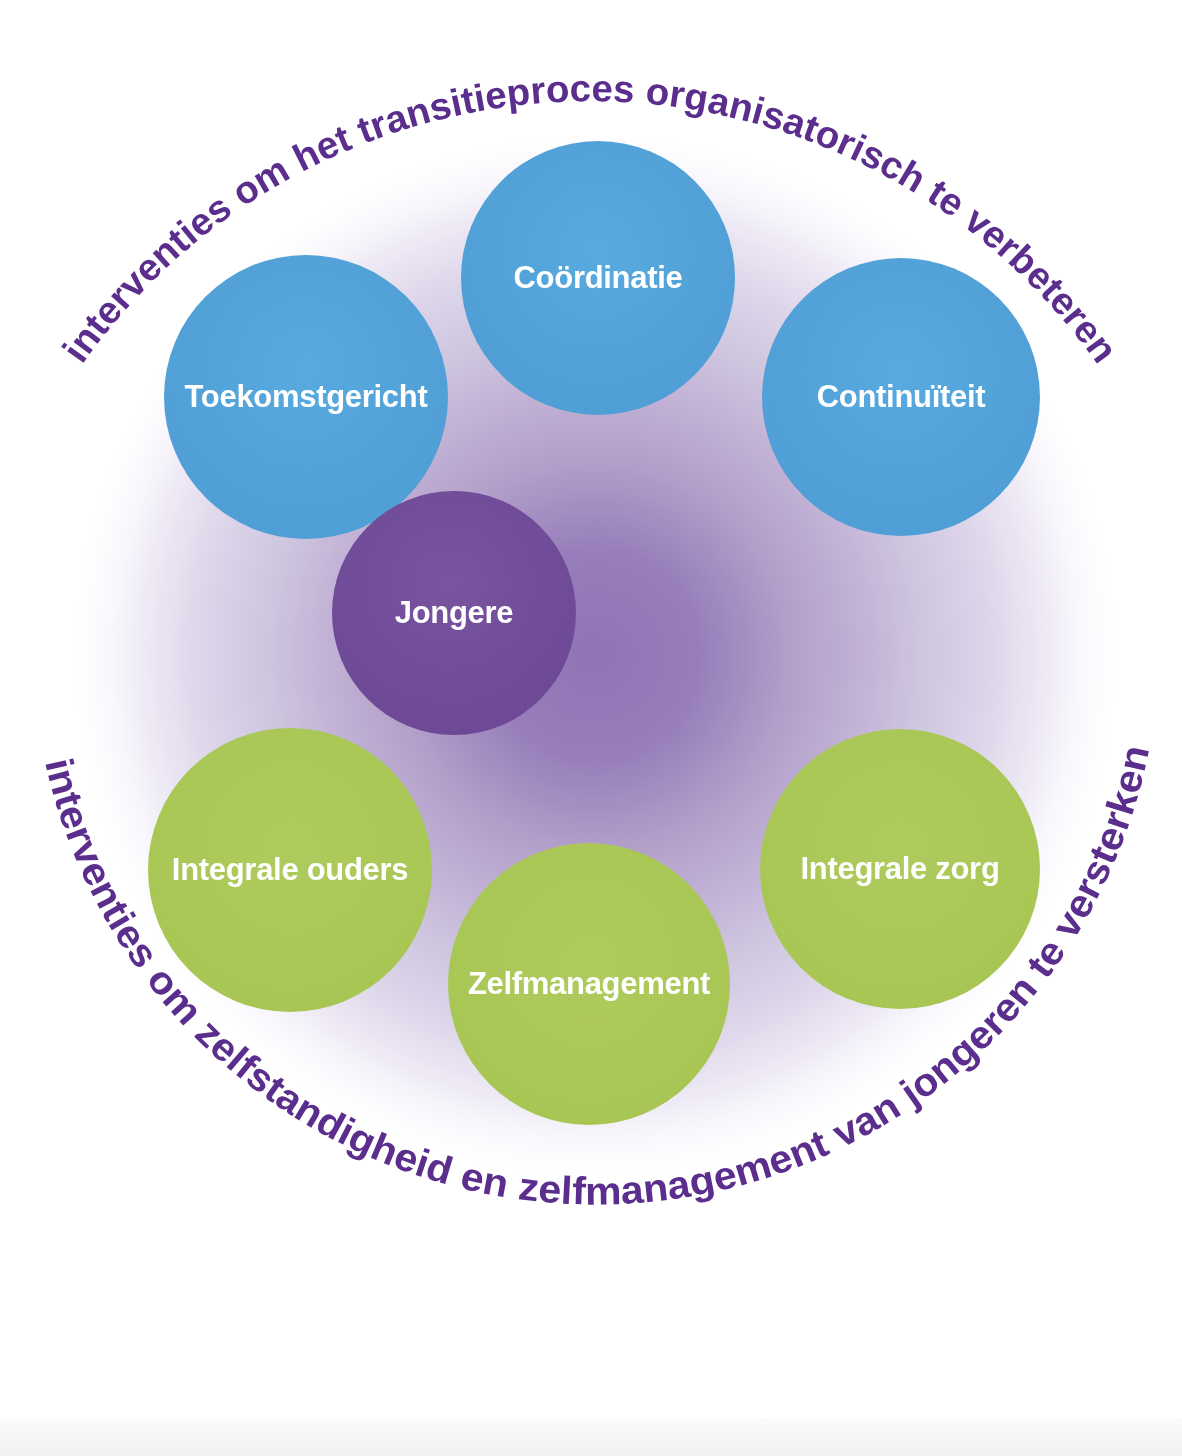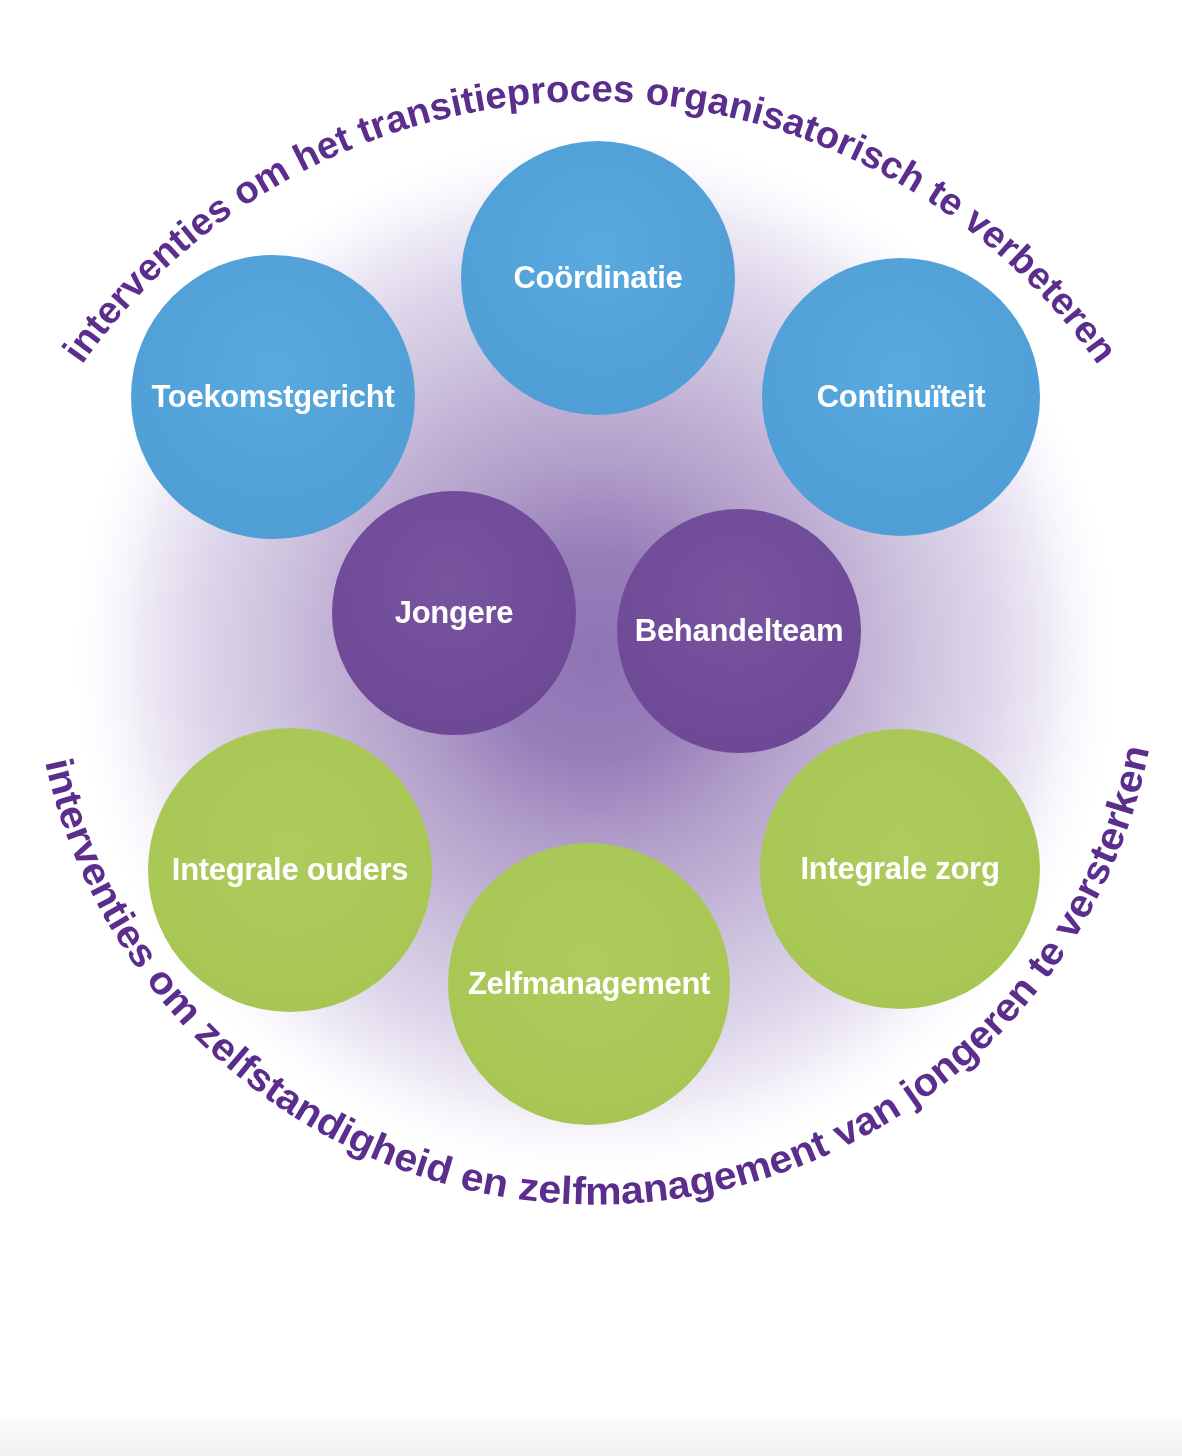--- a/index.html
+++ b/index.html
@@ -44,21 +44,21 @@
     font-size: 31px;
     letter-spacing: -0.3px;
     line-height: 1.05;
     padding: 0 10px;
   }
   .bubble.blue   { background: radial-gradient(circle at 50% 40%, #58aadf 0%, #509fd6 70%, #4c9bd2 100%); }
   .bubble.purple { background: radial-gradient(circle at 48% 38%, #79549f 0%, #6f4b98 60%, #6a4593 100%); }
   .bubble.green  { background: radial-gradient(circle at 50% 42%, #aecb5e 0%, #a9c755 65%, #a3c24d 100%); }
 
   .b-coordinatie    { left: 461px; top: 141px; width: 274px; height: 274px; }
-  .b-toekomst       { left: 131px; top: 255px; width: 284px; height: 284px; }
+  .b-toekomst       { left: 164px; top: 255px; width: 284px; height: 284px; }
   .b-continuiteit   { left: 762px; top: 258px; width: 278px; height: 278px; justify-content: center; }
   .b-jongere        { left: 332px; top: 491px; width: 244px; height: 244px; }
   .b-behandelteam   { left: 617px; top: 509px; width: 244px; height: 244px; }
   .b-betrokken      { left: 148px; top: 728px; width: 284px; height: 284px; }
   .b-zelfmanagement { left: 448px; top: 843px; width: 282px; height: 282px; }
   .b-integrale      { left: 760px; top: 729px; width: 280px; height: 280px; }
 
   .arc-svg {
     position: absolute;
     inset: 0;
@@ -97,23 +97,20 @@
   </div>
 
   <div class="bubble blue b-continuiteit">
     <span class="label">Continuïteit</span>
   </div>
 
   <div class="bubble purple b-jongere">
     <span class="label">Jongere</span>
   </div>
 
-  <div class="bubble purple b-behandelteam">
-    <span class="label">Behandelteam</span>
-  </div>
 
   <div class="bubble green b-betrokken">
     <span class="label">Integrale ouders</span>
   </div>
 
   <div class="bubble green b-zelfmanagement">
     <span class="label">Zelfmanagement</span>
   </div>
 
   <div class="bubble green b-integrale">

